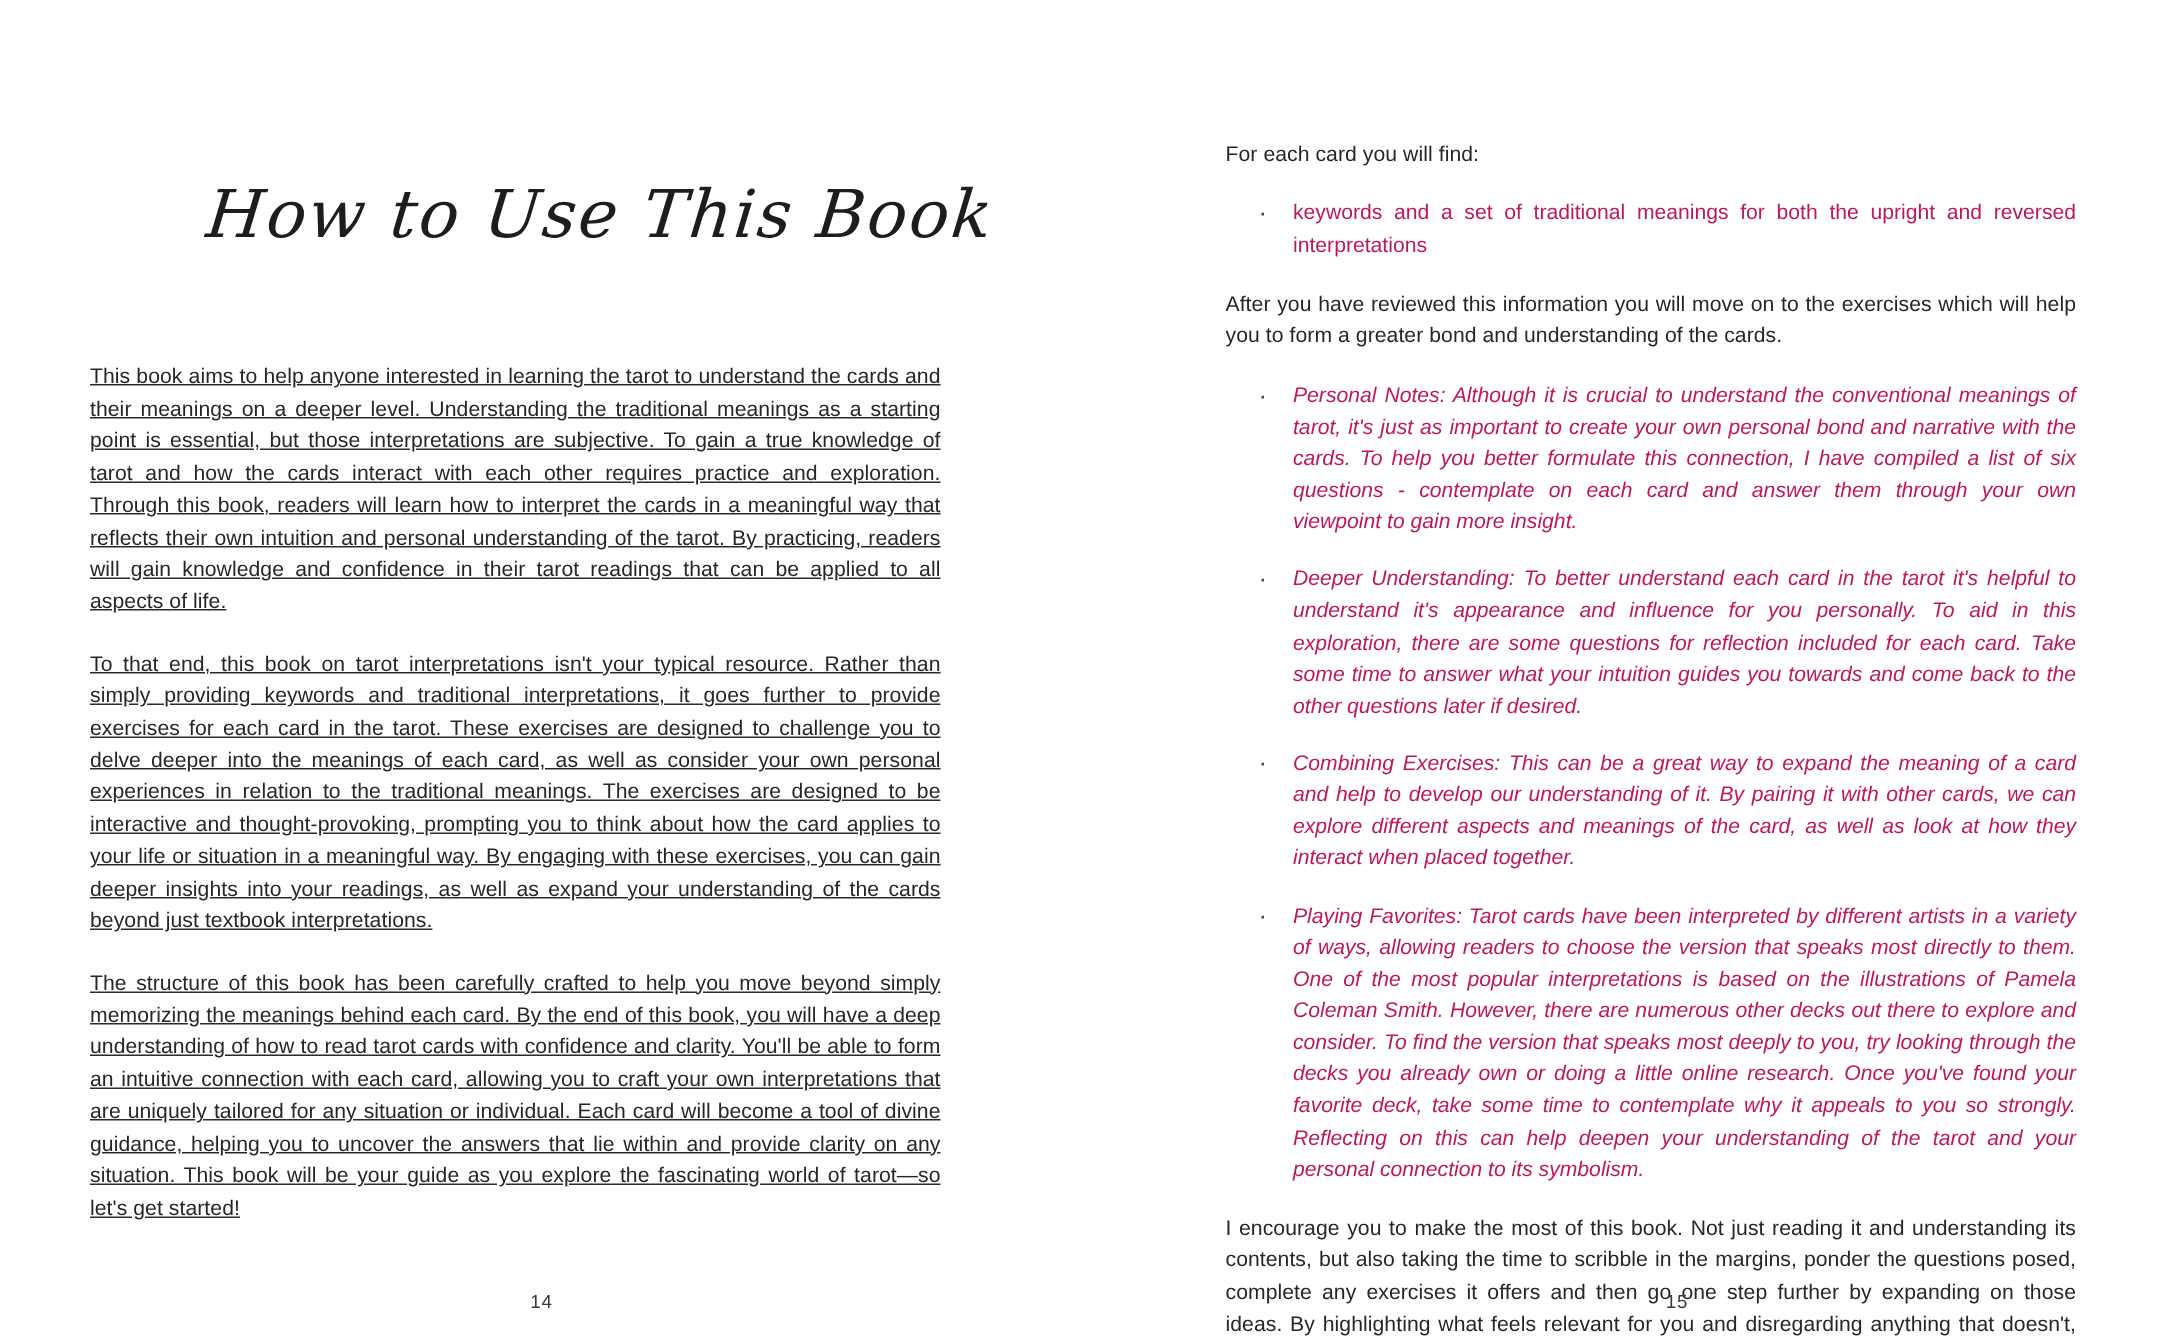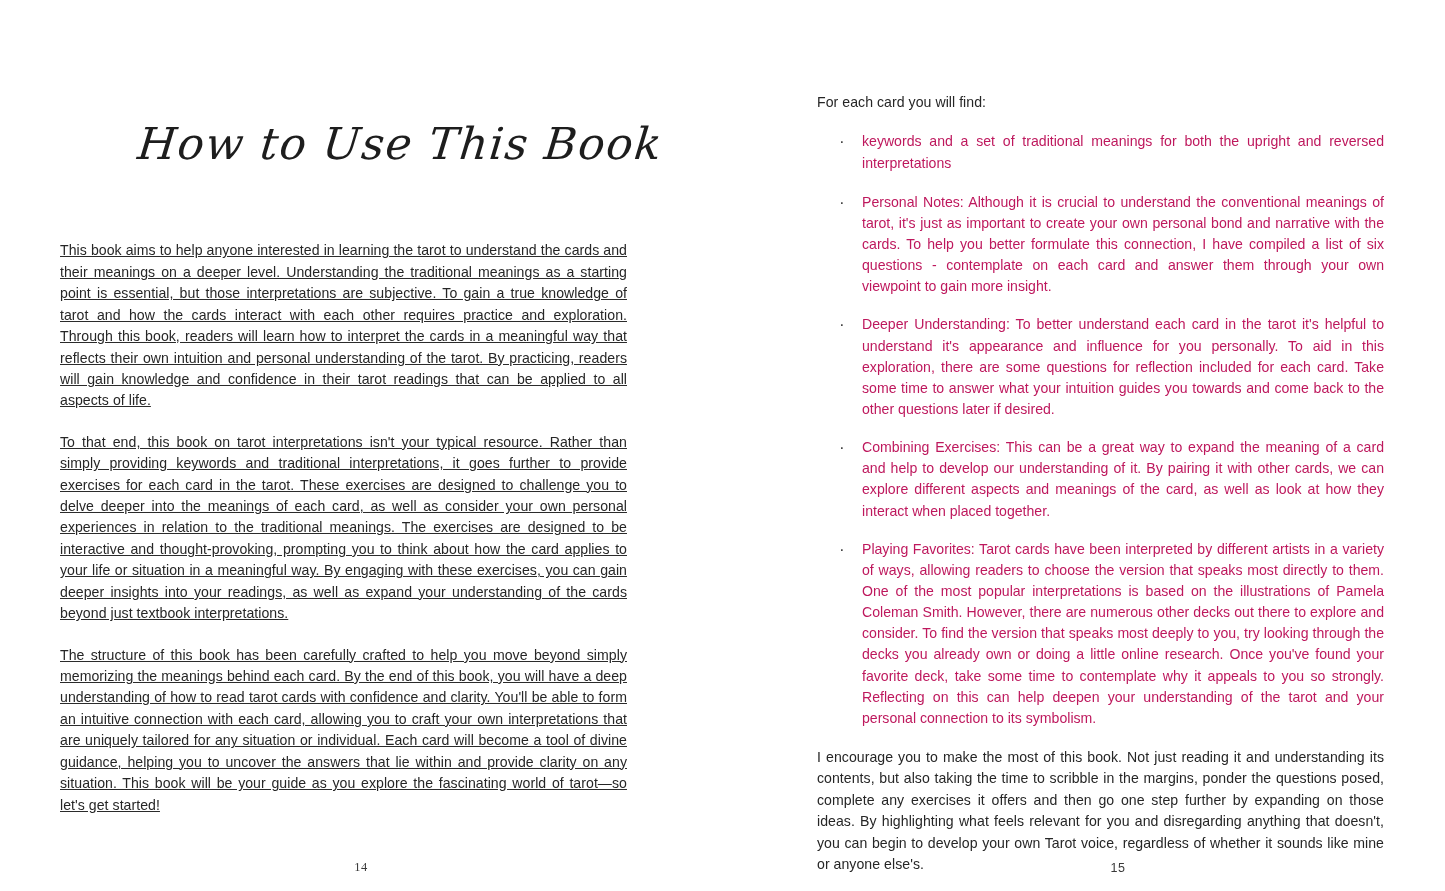--- a/index.html
+++ b/index.html
@@ -80,32 +80,33 @@
   ul.bullets li::before {
     content: "\00B7";
     position: absolute;
     left: 22px;
     top: -2px;
     font-size: 17px;
     color: #444;
   }
   ul.bullets.spaced li {
     margin-bottom: 17px;
+    font-style: italic;
   }
   .page-number {
     position: absolute;
     bottom: 32px;
     left: 0;
     width: 100%;
     text-align: center;
     font-size: 12.5px;
     color: #3a3a3a;
     letter-spacing: 0.5px;
   }
-  .page-left .page-number { padding-right: 35px; font-family: Liberation Serif, serif; }
+  .page-left .page-number { padding-right: 35px; }
   .page-right .page-number { padding-left: 35px; }
 </style>
 </head>
 <body>
 
 <div class="spread">
 
   <div class="page page-left">
     <h1 class="chapter-title">How to Use This Book</h1>
     <div class="body-block">
@@ -115,20 +116,21 @@
     </div>
     <div class="page-number">14</div>
   </div>
 
   <div class="page page-right">
     <div class="top-intro">
       <p class="para">For each card you will find:</p>
       <ul class="bullets">
         <li>keywords and a set of traditional meanings for both the upright and reversed interpretations</li>
       </ul>
+      <p class="para">After you have reviewed this information you will move on to the exercises which will help you to form a greater bond and understanding of the cards.</p>
       <ul class="bullets spaced">
         <li>Personal Notes: Although it is crucial to understand the conventional meanings of tarot, it's just as important to create your own personal bond and narrative with the cards. To help you better formulate this connection, I have compiled a list of six questions - contemplate on each card and answer them through your own viewpoint to gain more insight.</li>
         <li>Deeper Understanding: To better understand each card in the tarot it's helpful to understand it's appearance and influence for you personally. To aid in this exploration, there are some questions for reflection included for each card. Take some time to answer what your intuition guides you towards and come back to the other questions later if desired.</li>
         <li>Combining Exercises: This can be a great way to expand the meaning of a card and help to develop our understanding of it. By pairing it with other cards, we can explore different aspects and meanings of the card, as well as look at how they interact when placed together.</li>
         <li>Playing Favorites: Tarot cards have been interpreted by different artists in a variety of ways, allowing readers to choose the version that speaks most directly to them. One of the most popular interpretations is based on the illustrations of Pamela Coleman Smith. However, there are numerous other decks out there to explore and consider. To find the version that speaks most deeply to you, try looking through the decks you already own or doing a little online research. Once you've found your favorite deck, take some time to contemplate why it appeals to you so strongly. Reflecting on this can help deepen your understanding of the tarot and your personal connection to its symbolism.</li>
       </ul>
       <p class="para">I encourage you to make the most of this book. Not just reading it and understanding its contents, but also taking the time to scribble in the margins, ponder the questions posed, complete any exercises it offers and then go one step further by expanding on those ideas. By highlighting what feels relevant for you and disregarding anything that doesn't, you can begin to develop your own Tarot voice, regardless of whether it sounds like mine or anyone else's.</p>
 
     </div>
     <div class="page-number">15</div>

